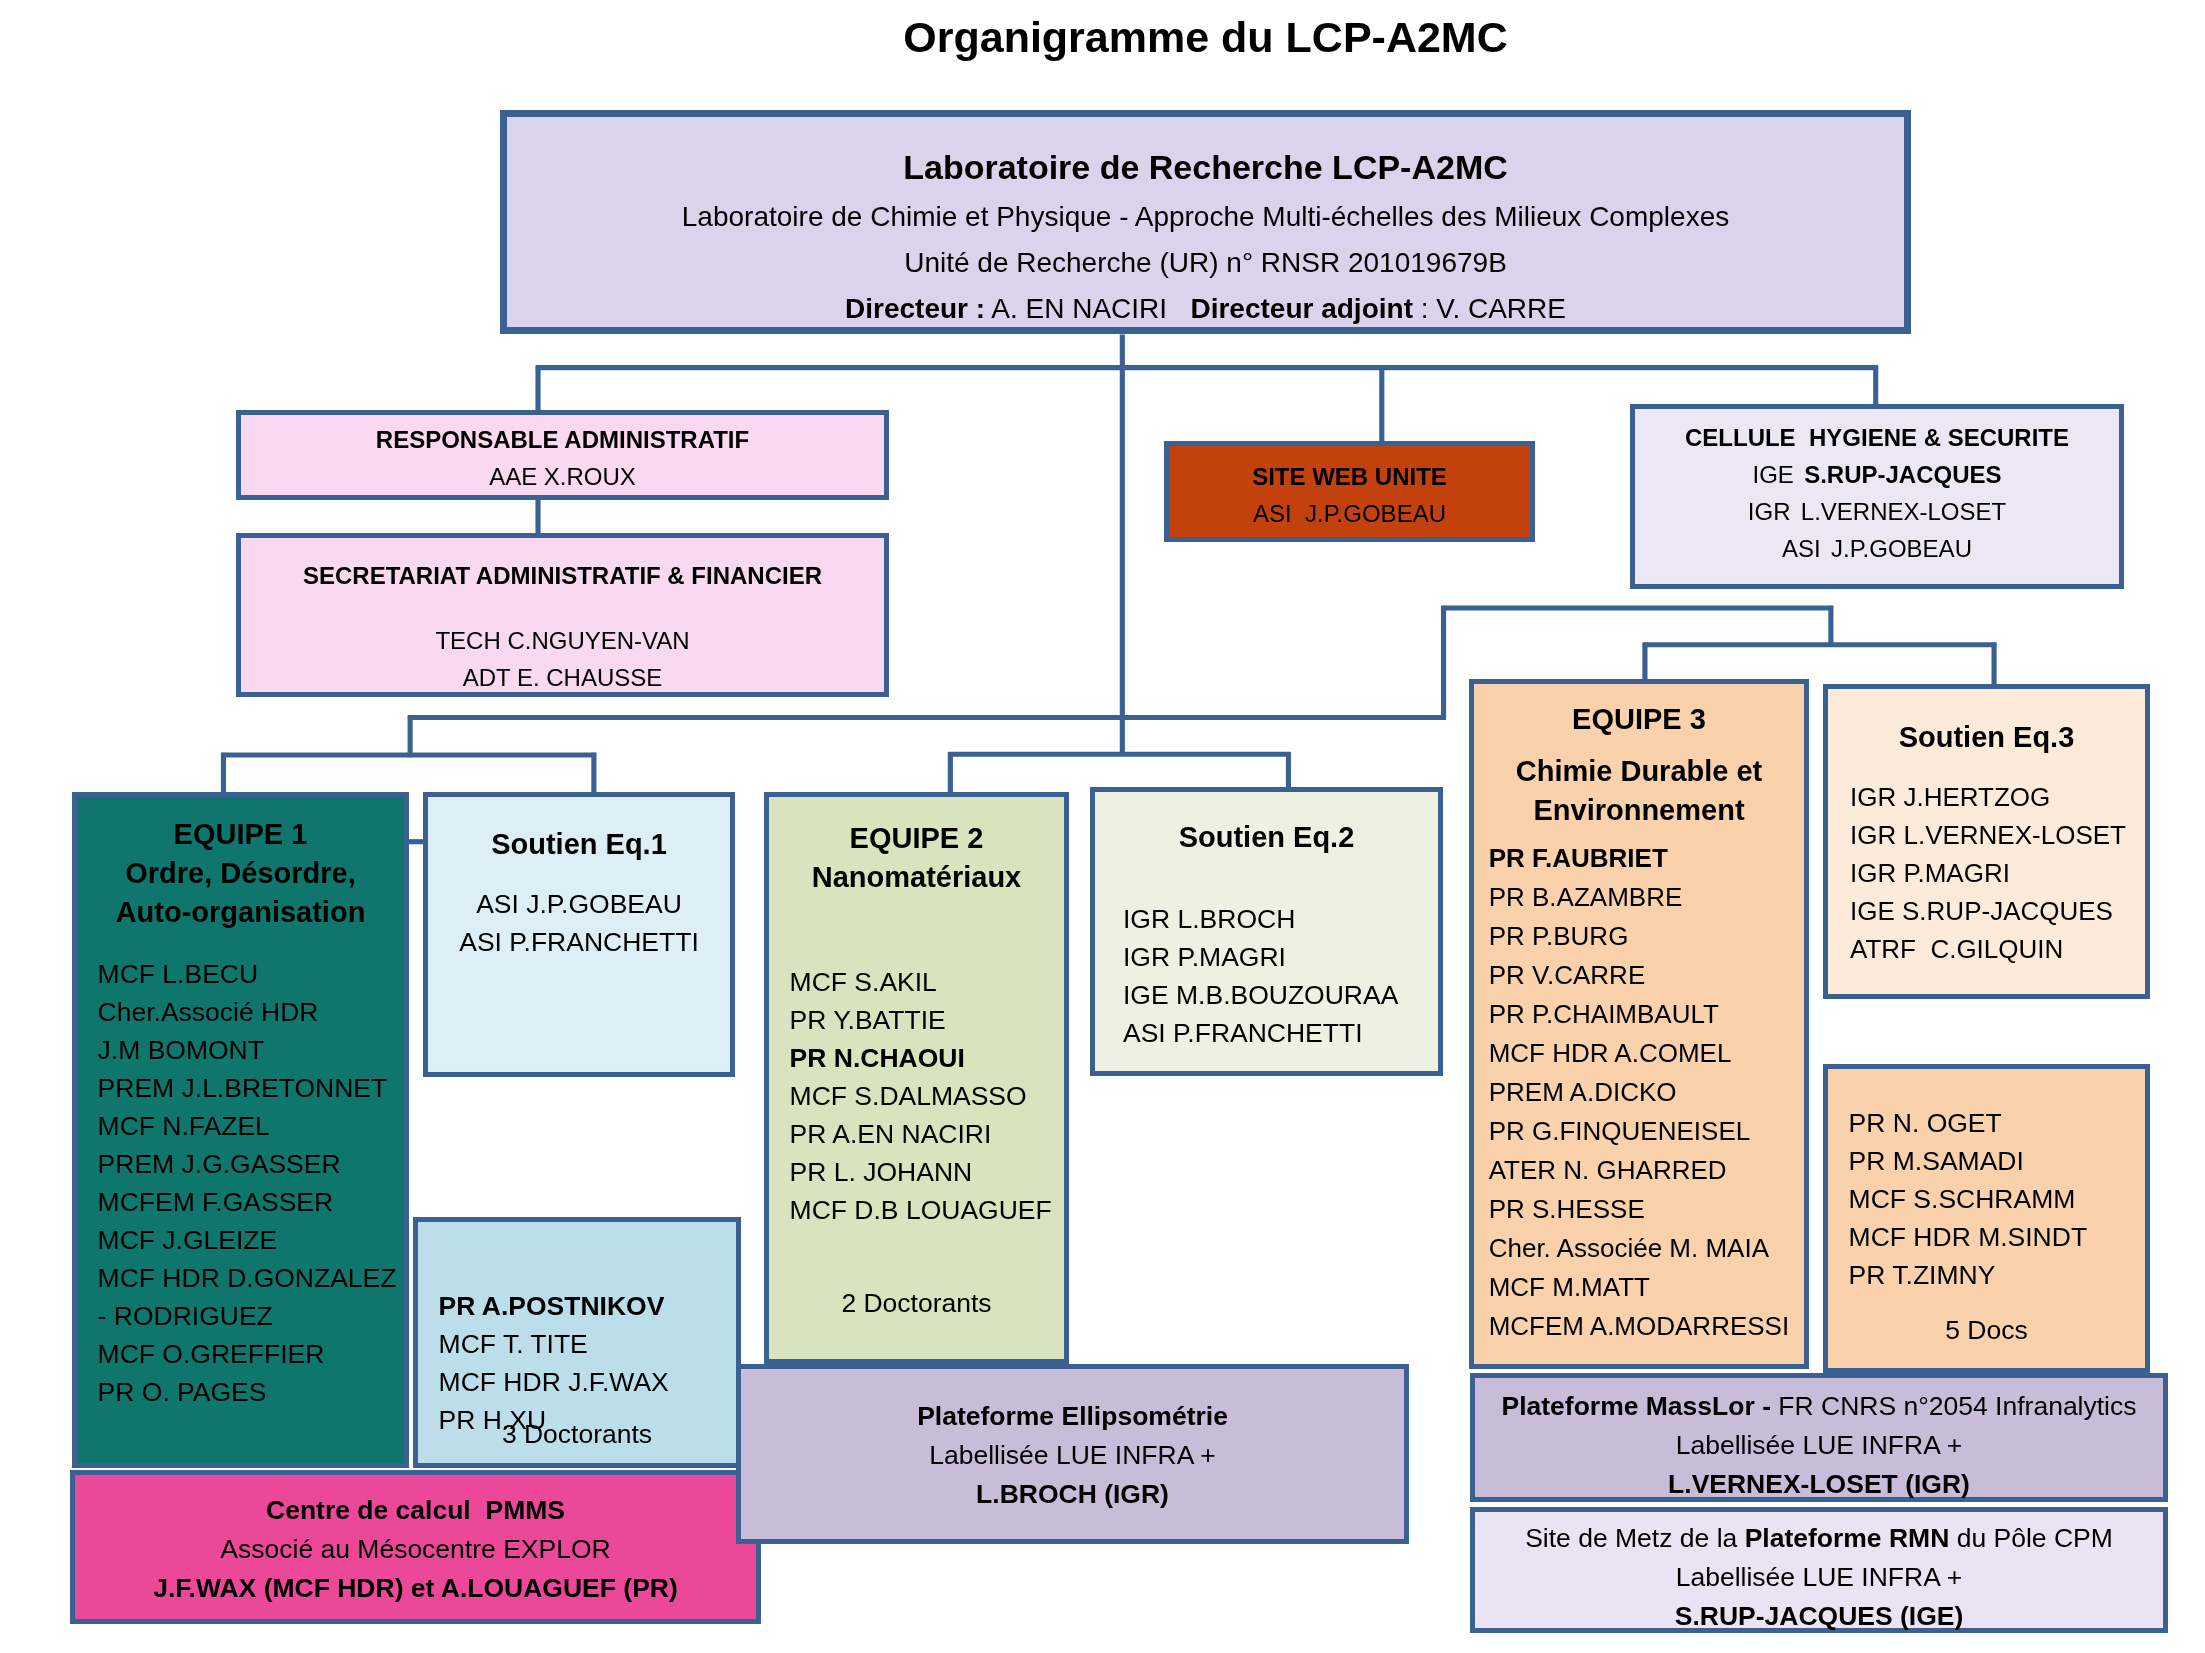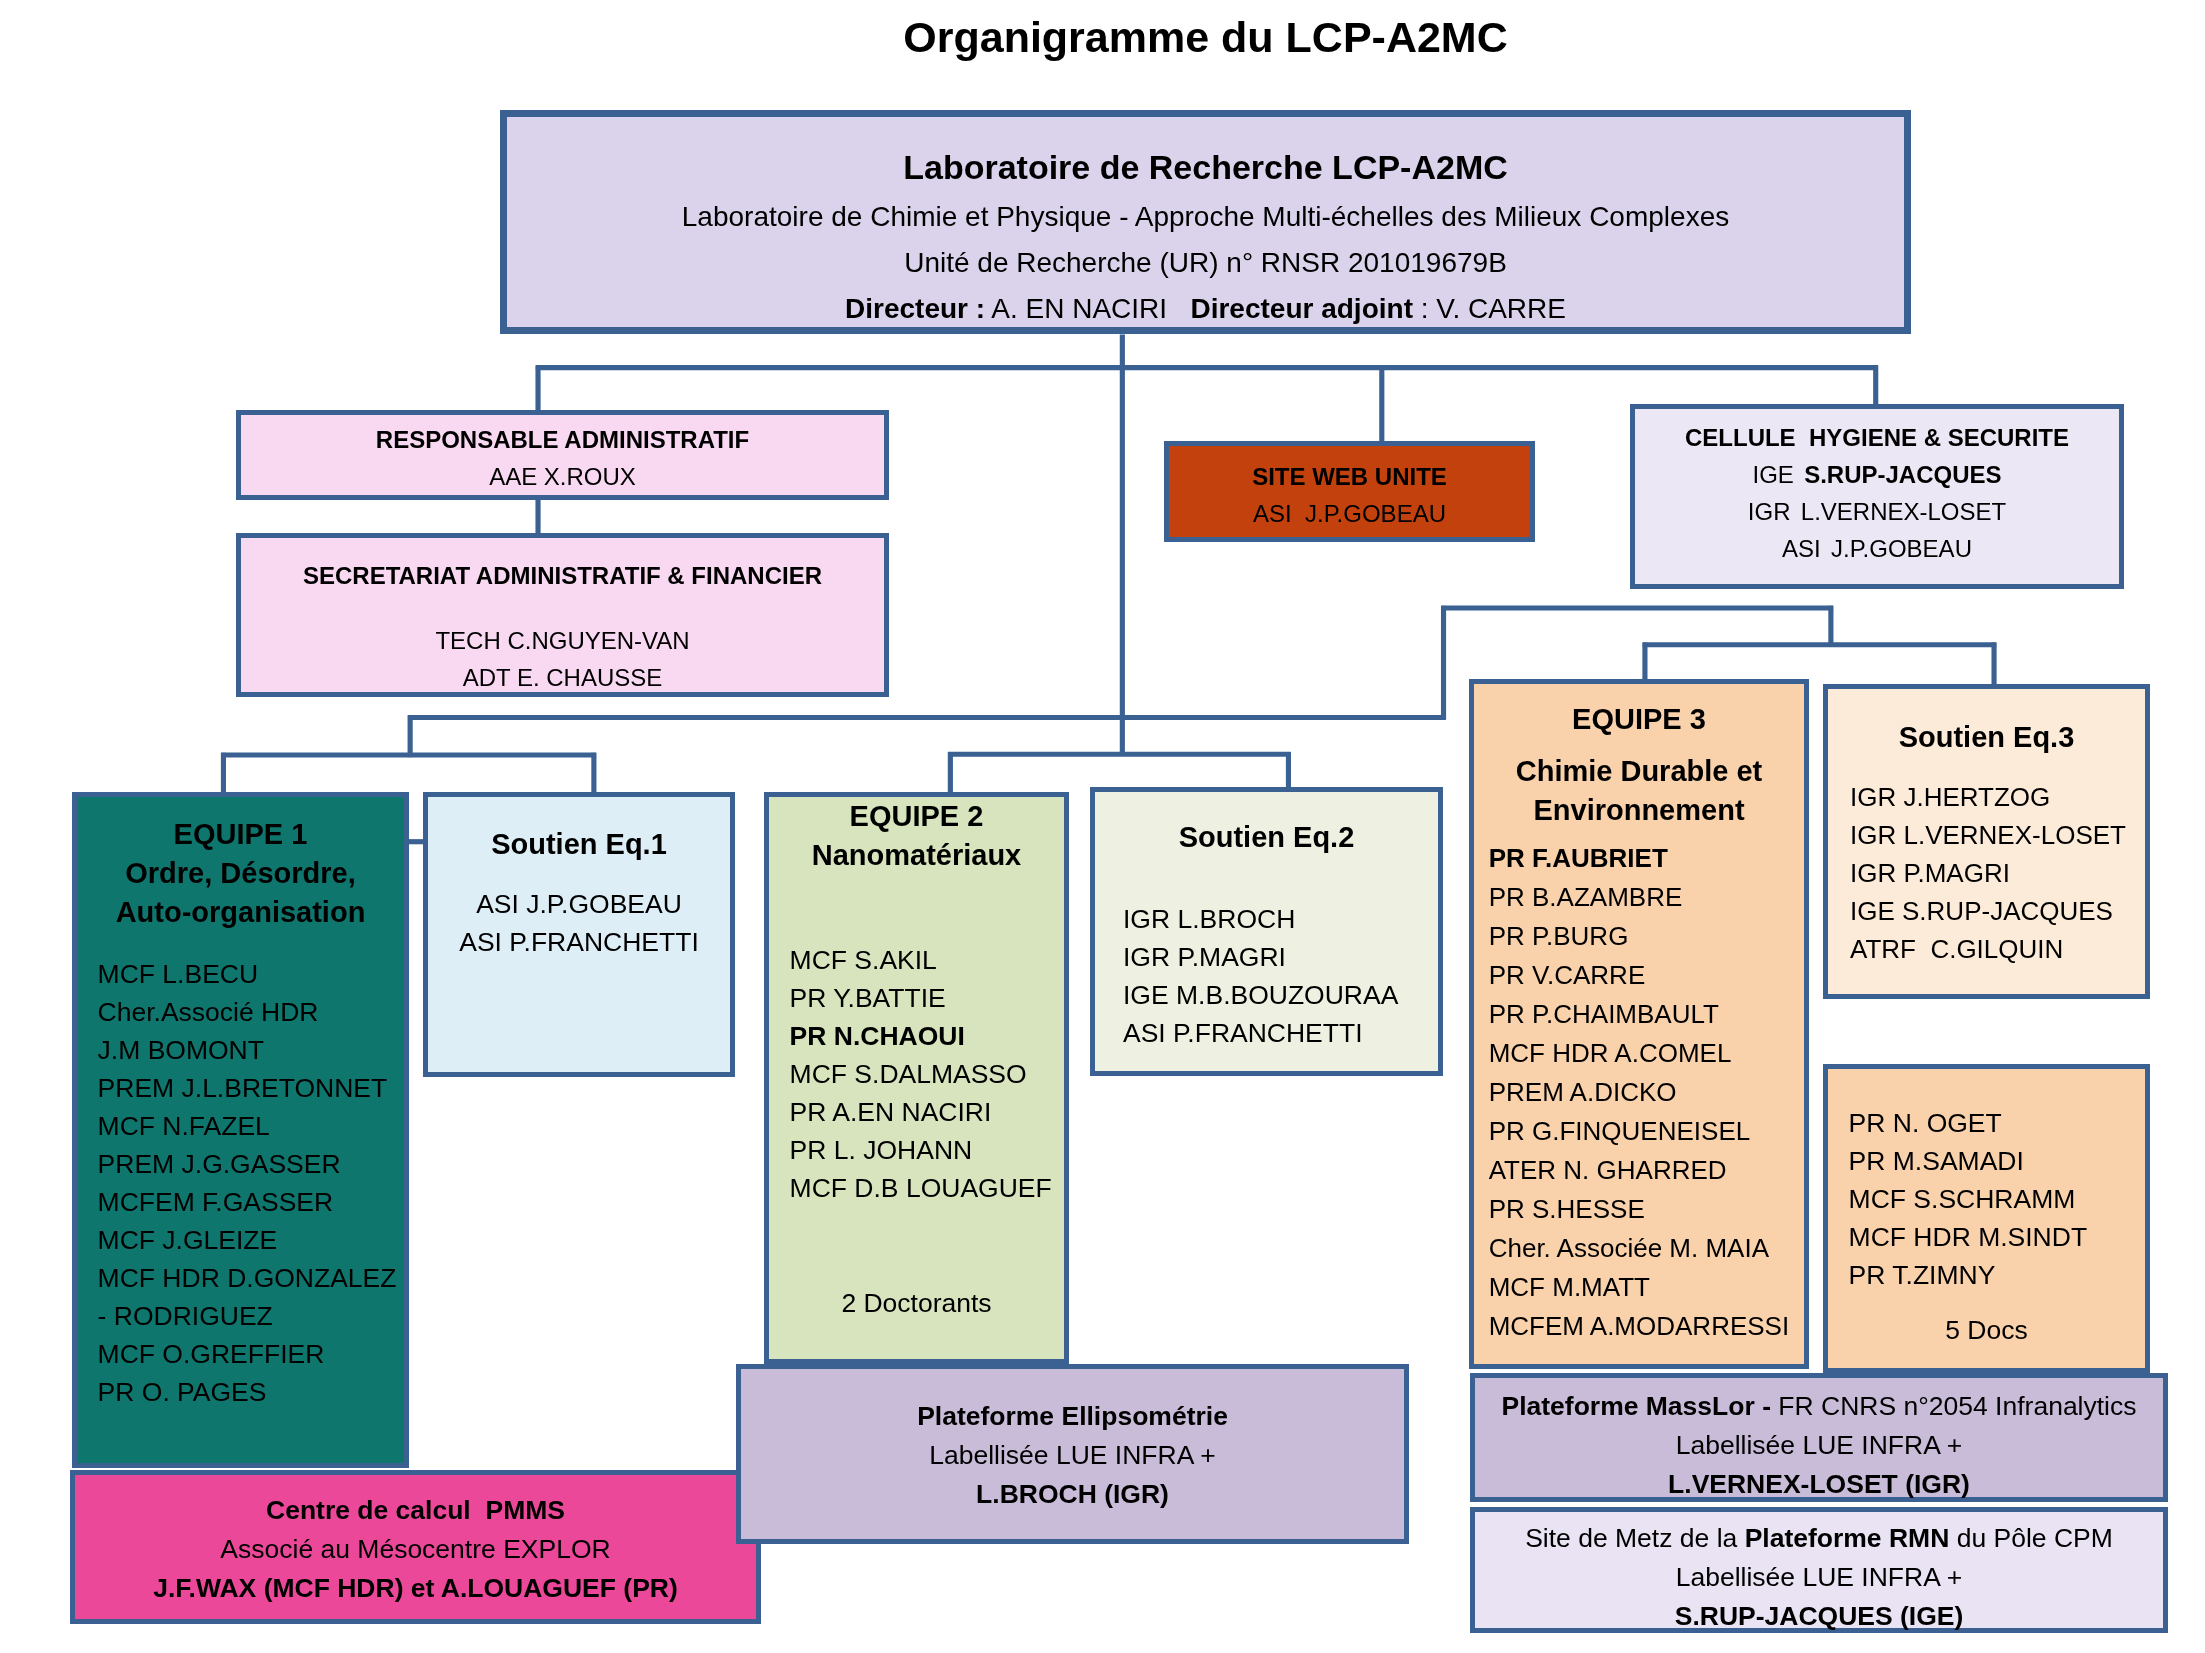--- a/index.html
+++ b/index.html
@@ -114,28 +114,37 @@
   </div>
 
   <div class="box center" style="left:423px;top:792px;width:312px;height:285px;background:#ddeef7;padding-top:28px;">
     <div class="eq-hdr line">Soutien Eq.1</div>
     <div class="roster" style="margin-top:20.6px;">
       <div class="line">ASI J.P.GOBEAU</div>
       <div class="line">ASI P.FRANCHETTI</div>
     </div>
   </div>
 
+  <div class="box" style="left:413px;top:1217px;width:328px;height:251px;background:#bcdeea;padding-top:65px;">
+    <div class="roster" style="padding-left:20.6px;">
+      <div class="line bold">PR A.POSTNIKOV</div>
+      <div class="line">MCF T. TITE</div>
+      <div class="line">MCF HDR J.F.WAX</div>
+      <div class="line">PR H.XU</div>
+    </div>
+    <div class="footer-note line" style="bottom:13.2px;">3 Doctorants</div>
+  </div>
 
   <div class="box center" style="left:70px;top:1470px;width:691px;height:154px;background:#ec4899;padding-top:16px;">
     <div class="plat-line bold line">Centre de calcul  PMMS</div>
     <div class="plat-line line">Associé au Mésocentre EXPLOR</div>
     <div class="plat-line bold line">J.F.WAX (MCF HDR) et A.LOUAGUEF (PR)</div>
   </div>
 
-  <div class="box" style="left:764px;top:792px;width:305px;height:572px;background:#d7e4bd;">
+  <div class="box" style="left:764px;top:792px;width:305px;height:572px;background:#d7e4bd;padding-top:22px;">
     <div class="eq-hdr line">EQUIPE 2</div>
     <div class="eq-hdr line">Nanomatériaux</div>
     <div class="roster" style="margin-top:66px;padding-left:20.6px;">
       <div class="line">MCF S.AKIL</div>
       <div class="line">PR Y.BATTIE</div>
       <div class="line bold">PR N.CHAOUI</div>
       <div class="line">MCF S.DALMASSO</div>
       <div class="line">PR A.EN NACIRI</div>
       <div class="line">PR L. JOHANN</div>
       <div class="line">MCF D.B LOUAGUEF</div>

